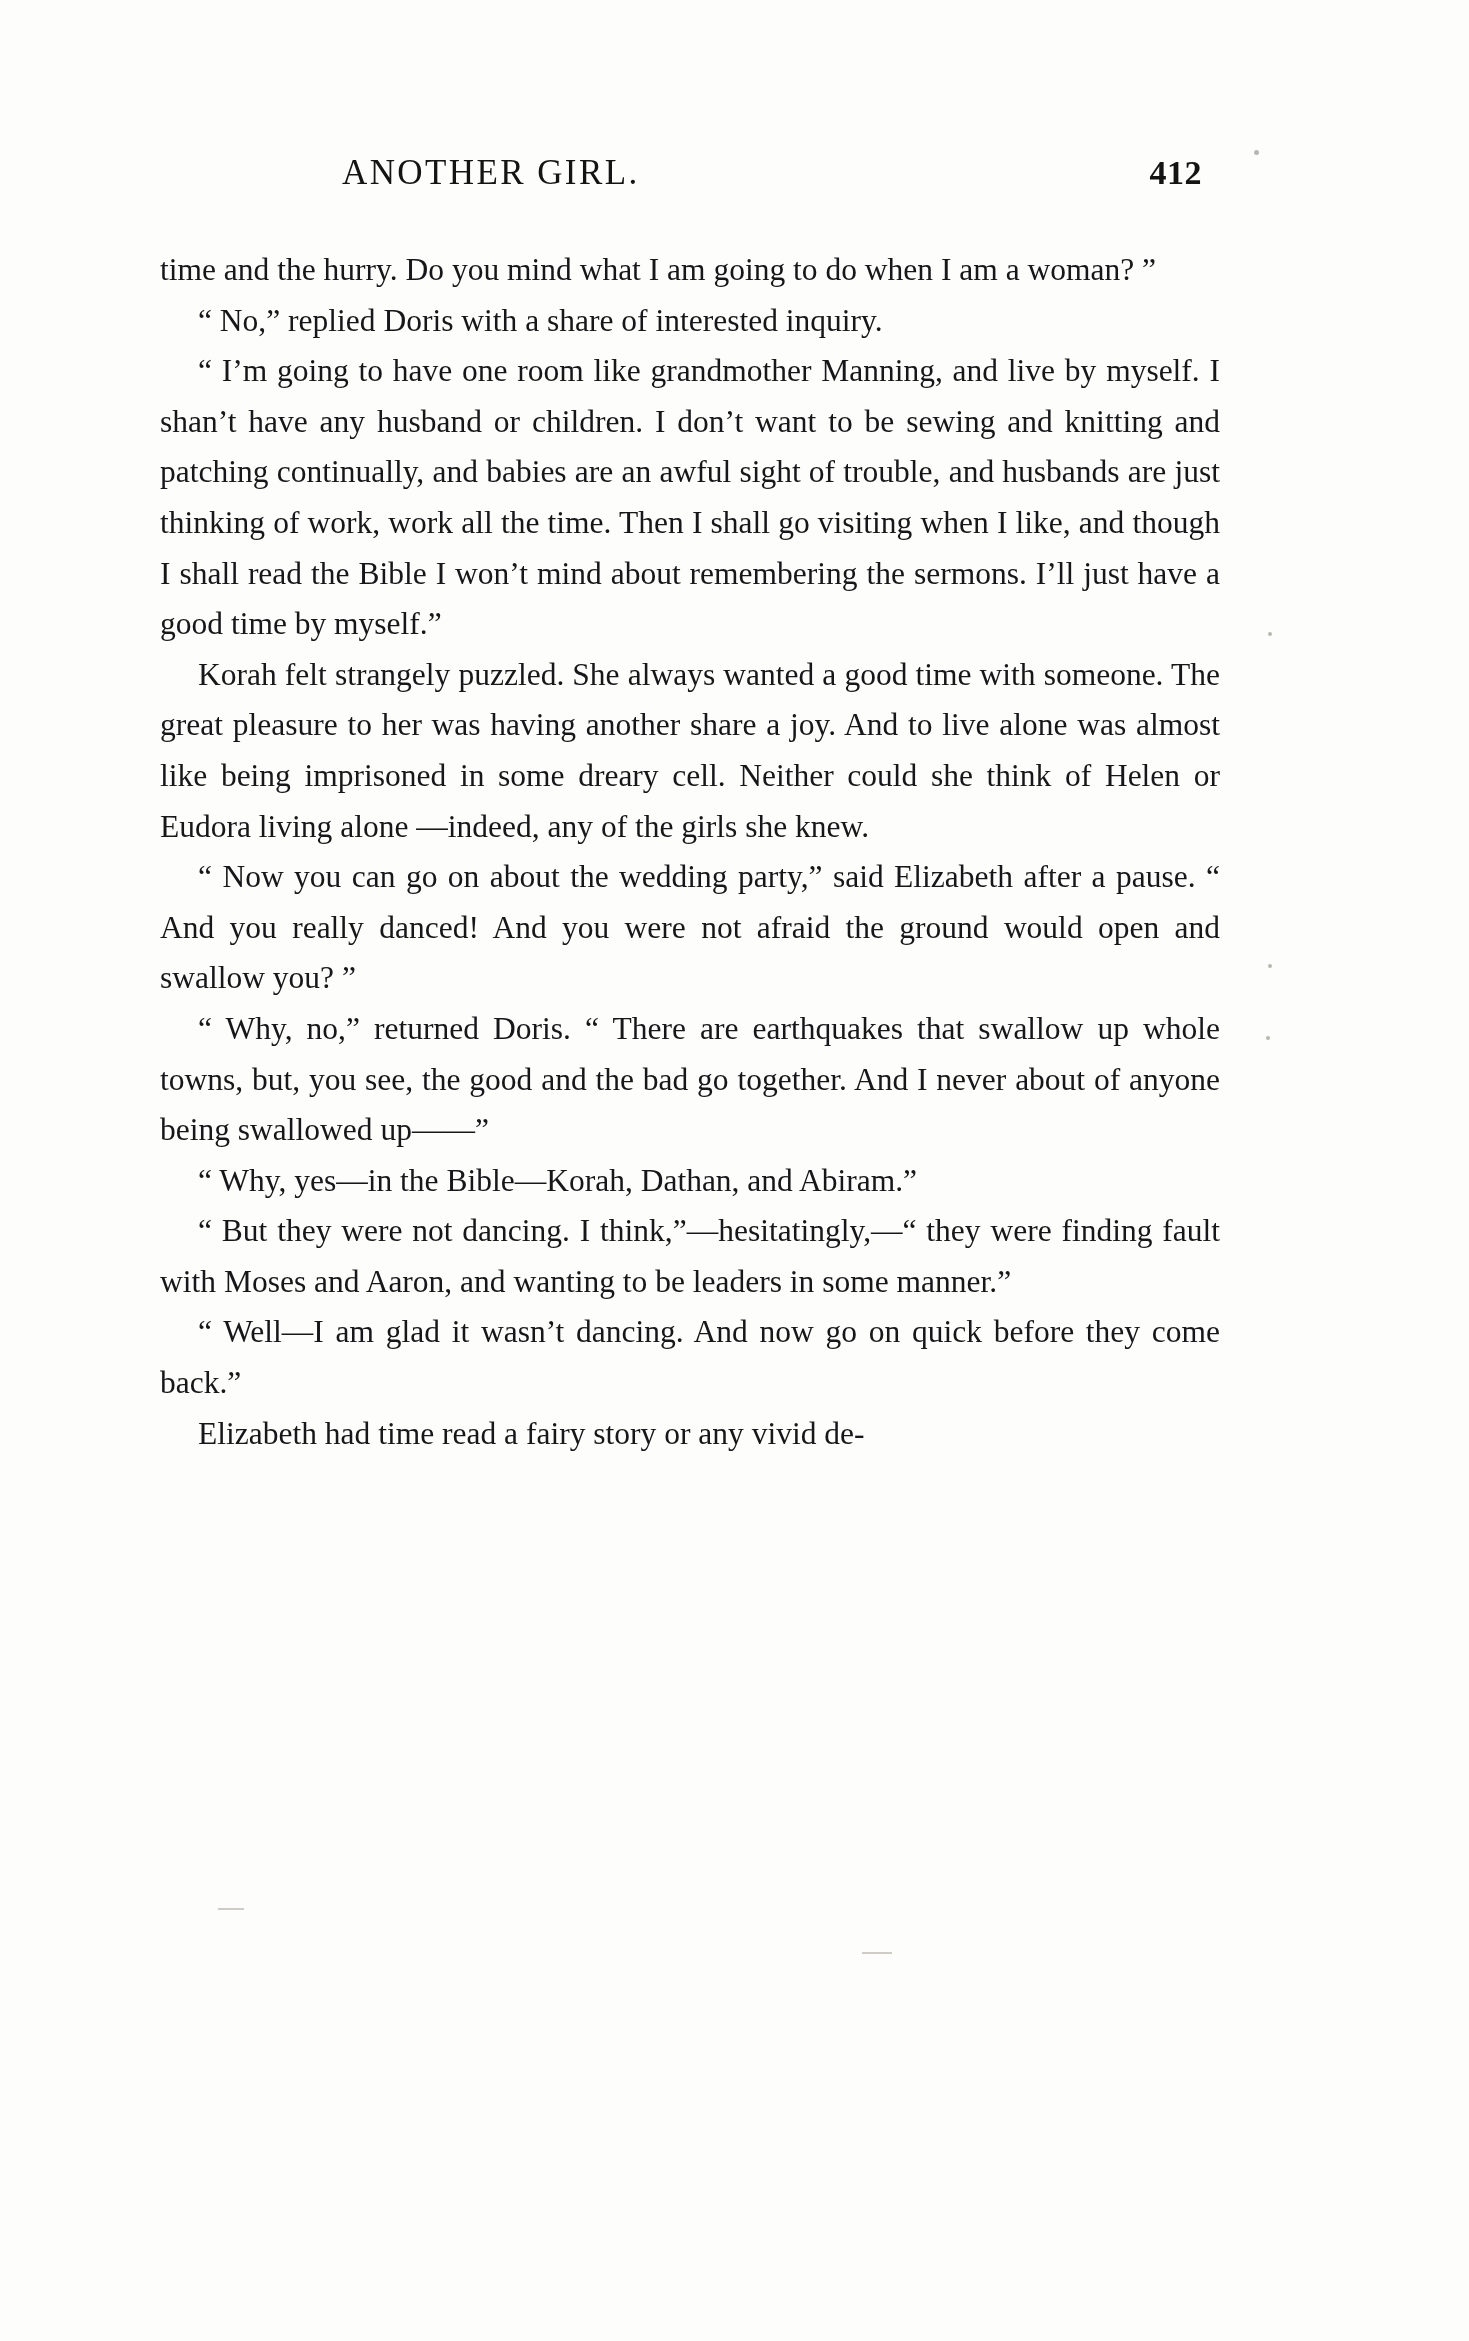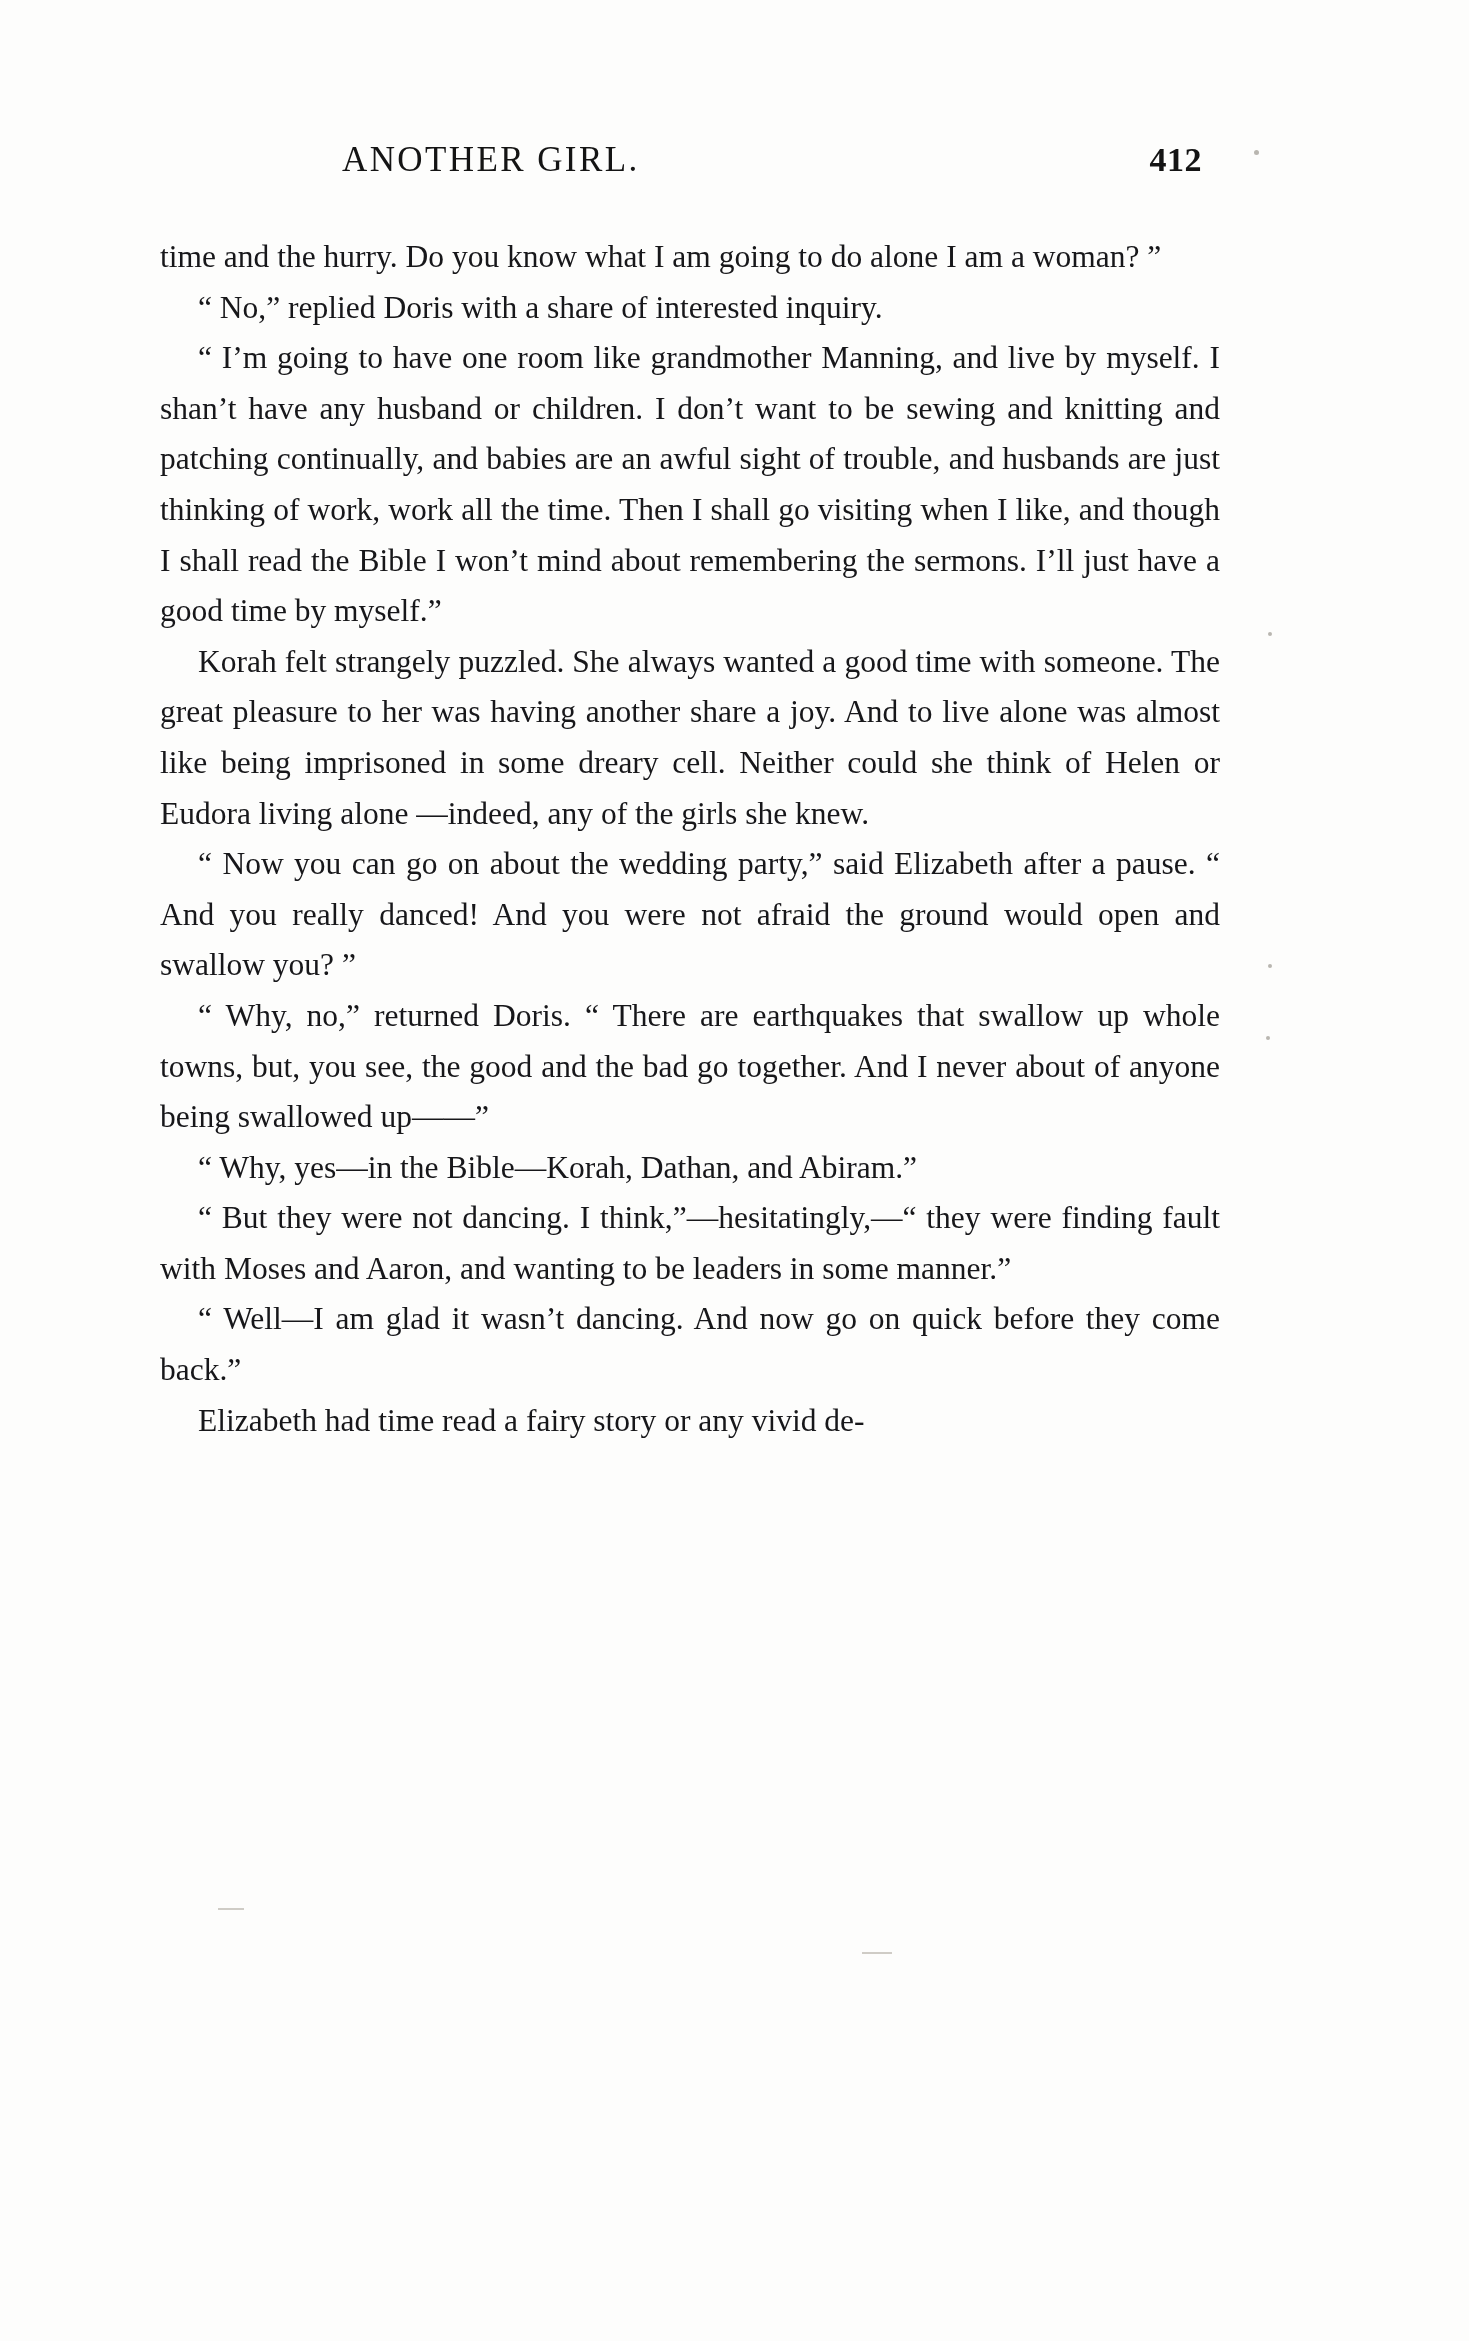--- a/index.html
+++ b/index.html
@@ -28,20 +28,21 @@
     left: 160px;
     top: 140px;
     width: 1060px;
   }
   .running-head {
     display: flex;
     align-items: baseline;
     justify-content: flex-start;
     margin-bottom: 48px;
     height: 44px;
+    margin-top: 13px;
   }
   .running-head .title {
     font-family: "Liberation Serif", serif;
     font-size: 35px;
     letter-spacing: 2.4px;
     font-weight: normal;
     margin-left: 182px;
     color: #141414;
   }
   .running-head .folio {
@@ -83,21 +84,21 @@
 <div class="page">
 
   <div class="content">
 
     <div class="running-head">
       <span class="title">ANOTHER GIRL.</span>
       <span class="folio">412</span>
     </div>
 
     <div class="body-text">
-      <p>time and the hurry.   Do you know what I am going to do alone I am a woman? ”</p>
+      <p>time and the hurry.   Do you mind what I am going to do when I am a woman? ”</p>
       <p class="indent">“ No,” replied Doris with a share of interested inquiry.</p>
       <p class="indent">“ I’m going to have one room like grandmother Manning, and live by myself.   I shan’t have any husband or children.   I don’t want to be sewing and knitting and patching continually, and babies are an awful sight of trouble, and husbands are just thinking of work, work all the time.   Then I shall go visiting when I like, and though I shall read the Bible I won’t mind about remembering the sermons.   I’ll just have a good time by myself.”</p>
       <p class="indent">Korah felt strangely puzzled.   She always wanted a good time with someone.   The great pleasure to her was having another share a joy.   And to live alone was almost like being imprisoned in some dreary cell. Neither could she think of Helen or Eudora living alone —indeed, any of the girls she knew.</p>
       <p class="indent">“ Now you can go on about the wedding party,” said Elizabeth after a pause.   “ And you really danced!   And you were not afraid the ground would open and swallow you? ”</p>
       <p class="indent">“ Why, no,” returned Doris.   “ There are earthquakes that swallow up whole towns, but, you see, the good and the bad go together.   And I never about of anyone being swallowed up——”</p>
       <p class="indent">“ Why, yes—in the Bible—Korah, Dathan, and Abiram.”</p>
       <p class="indent">“ But they were not dancing.   I think,”—hesitatingly,—“ they were finding fault with Moses and Aaron, and wanting to be leaders in some manner.”</p>
       <p class="indent">“ Well—I am glad it wasn’t dancing.   And now go on quick before they come back.”</p>
       <p class="indent">Elizabeth had time read a fairy story or any vivid de-</p>
     </div>

